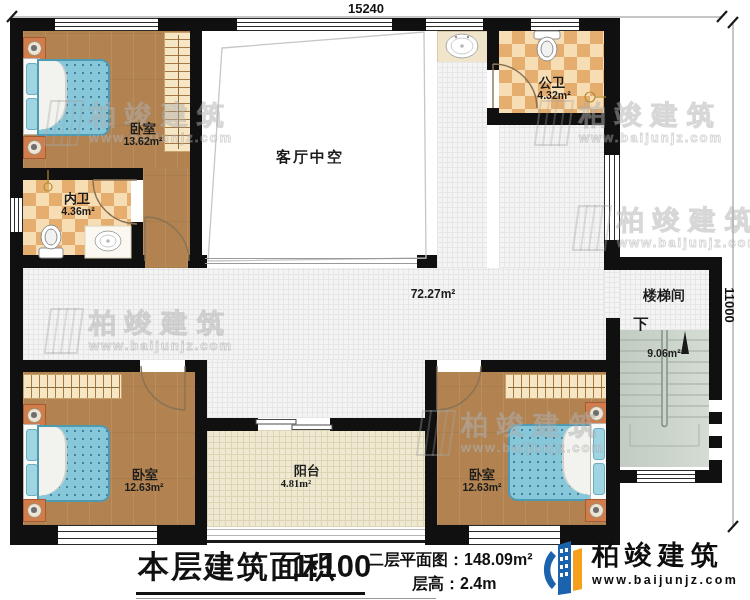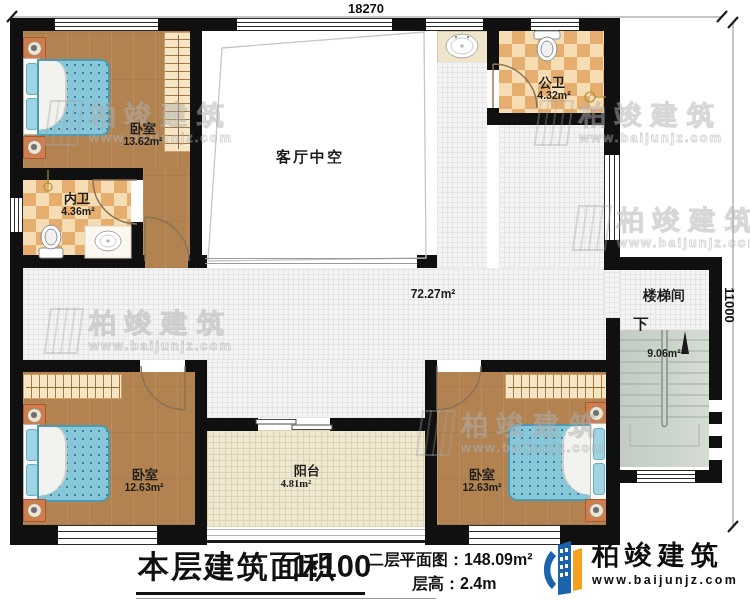--- a/index.html
+++ b/index.html
@@ -300,21 +300,21 @@
       </div>
   </div>
   <div class="wm" style="left:512px;top:433px;">
     <div class="wm-mark"></div>
     <div class="wm-text">
         <div class="wm-name">柏竣建筑</div>
       <div class="wm-url">www.baijunjz.com</div>
       </div>
   </div>
 
-  <div class="dim" style="left:366px;top:8px;transform:translate(-50%,-50%);">18270</div>
+  <div class="dim" style="left:366px;top:8px;transform:translate(-50%,-50%);">15240</div>
   <div class="dim" style="left:729px;top:305px;transform:translate(-50%,-50%) rotate(90deg);">11000</div>
 
   <div class="lbl nm" style="left:143px;top:128px;">卧室</div>
   <div class="lbl ar" style="left:143px;top:141px;">13.62m²</div>
   <div class="lbl nm" style="left:77px;top:198px;">内卫</div>
   <div class="lbl ar" style="left:78px;top:211px;">4.36m²</div>
   <div class="lbl big" style="left:310px;top:156px;">客厅中空</div>
   <div class="lbl nm" style="left:552px;top:82px;">公卫</div>
   <div class="lbl ar" style="left:554px;top:95px;">4.32m²</div>
   <div class="lbl ar" style="left:433px;top:294px;font-size:12px;">72.27m²</div>

